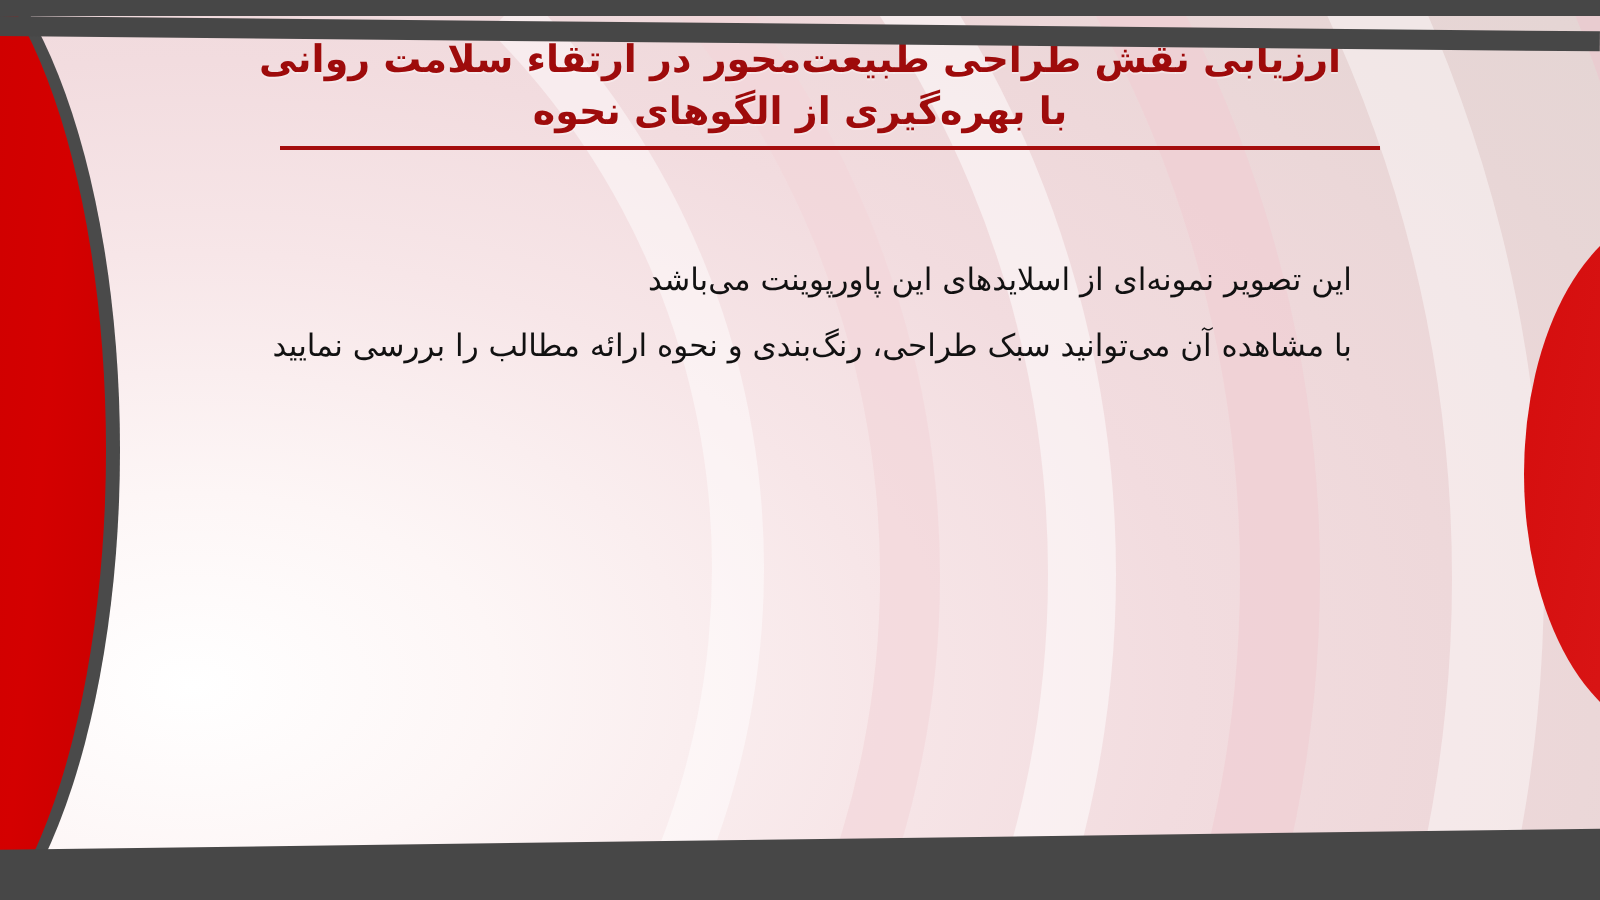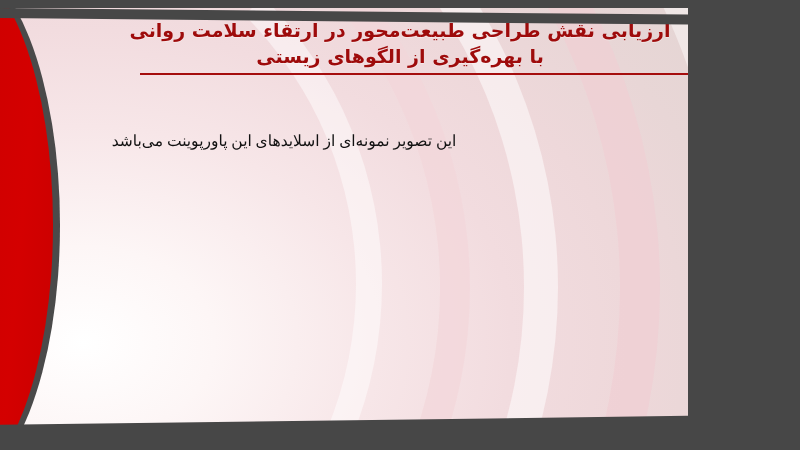--- a/index.html
+++ b/index.html
@@ -14,21 +14,21 @@
     overflow: hidden;
     background: #474747;
     font-family: "DejaVu Sans", "Liberation Sans", sans-serif;
   }
 
   
   .canvas {
     position: absolute;
     left: 0;
     top: 8px;
-    width: 688px;
+    width: 800px;
     height: 429px;
     overflow: hidden;
     background: #fdba74;
   }
 
   
   .band-top {
     position: absolute;
     left: 0; top: 0;
     width: 800px; height: 10px;
@@ -127,23 +127,22 @@
     background: #a50d0d;
     z-index: 6;
   }
 
   
   .body-block {
     position: absolute;
     right: 124px;
     top: 116px;
     width: 560px;
-    text-align: center;
+    text-align: right;
     z-index: 6;
-    font-family: Liberation Serif, serif;
   }
   .body-line {
     color: #111111;
     font-size: 15.5px;
     line-height: 33px;
     white-space: nowrap;
     direction: rtl;
   }
 </style>
 </head>
@@ -169,25 +168,26 @@
 
     <div class="right-ellipse"></div>
 
     <div class="left-lens-wrap">
       <div class="left-lens-border"></div>
       <div class="left-lens-fill"></div>
     </div>
 
     <div class="title-block">
       <div class="title-line">ارزیابی نقش طراحی طبیعت‌محور در ارتقاء سلامت روانی</div>
-      <div class="title-line">با بهره‌گیری از الگوهای زیستی</div>
+      <div class="title-line">با بهره‌گیری از الگوهای نحوه</div>
     </div>
     <div class="title-rule"></div>
 
     <div class="body-block">
       <div class="body-line">این تصویر نمونه‌ای از اسلایدهای این پاورپوینت می‌باشد</div>
+      <div class="body-line">با مشاهده آن می‌توانید سبک طراحی، رنگ‌بندی و نحوه ارائه مطالب را بررسی نمایید</div>
     </div>
 
     <div class="band-top"></div>
     <div class="band-bottom"></div>
 
   </div>
 </div>
 
 </body></html>

